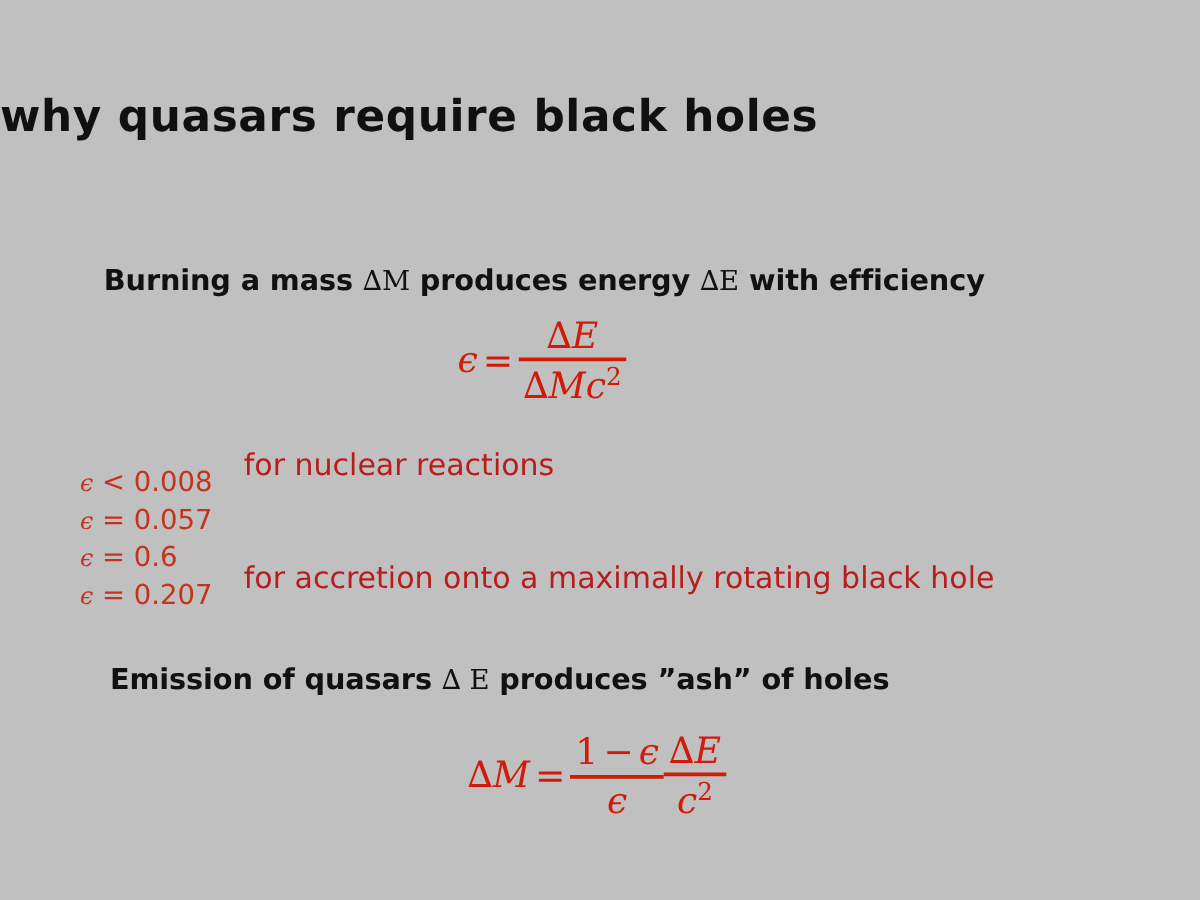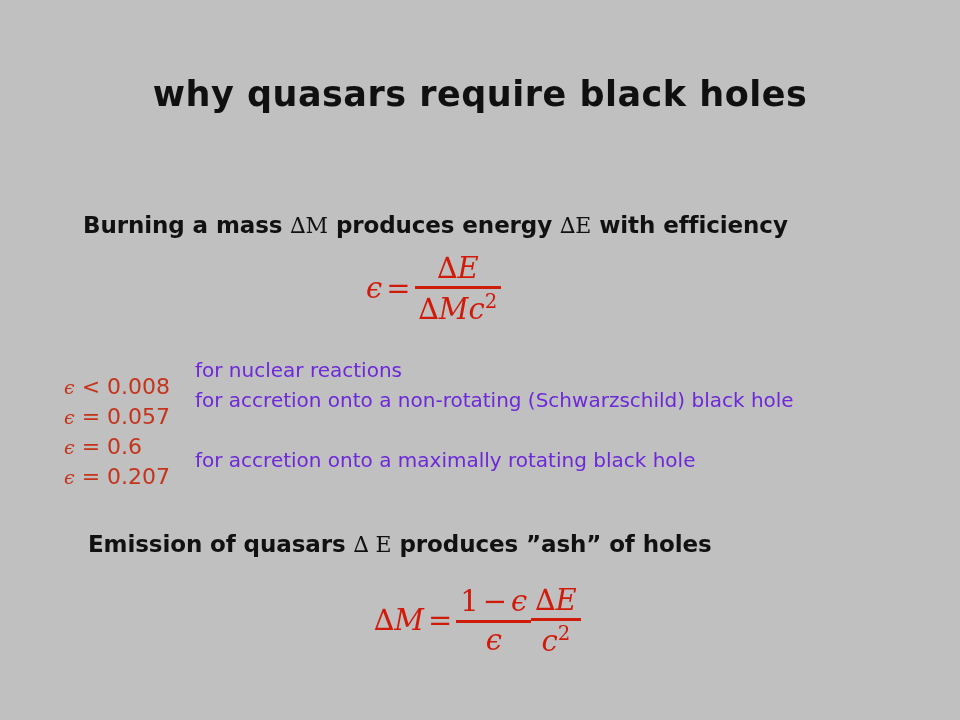--- a/index.html
+++ b/index.html
@@ -24,21 +24,21 @@
     height: 720px;
     background: #c0c0c0;
   }
 
   
   .slide-title {
     position: absolute;
     left: 0;
     top: 74px;
     width: 960px;
-    text-align: center;
+    text-align: left;
     font-family: "DejaVu Sans", sans-serif;
     font-weight: bold;
     font-size: 35px;
     letter-spacing: 0.5px;
     color: #101010;
     white-space: nowrap;
   }
 
   
   .prose {
@@ -120,23 +120,23 @@
   }
   .eff-val .eps {
     font-family: "DejaVu Serif", serif;
     font-style: italic;
     font-size: 19px;
   }
   .eff-desc {
     position: absolute;
     left: 131px;
     top: 0;
-    color: #6d28d9;
-    font-family: "DejaVu Sans", sans-serif;
-    font-size: 20px;
+    color: #b91c1c;
+    font-family: "DejaVu Sans", sans-serif;
+    font-size: 24px;
     white-space: nowrap;
   }
 </style>
 </head>
 <body>
 
 <div class="slide">
 
   <div class="slide-title">why quasars require black holes</div>
 
@@ -157,21 +157,20 @@
       <span class="eff-val"><span class="eps">ϵ</span>
         <span>&lt;</span>
         <span>0.008</span></span>
       <span class="eff-desc">for nuclear reactions</span>
     </div>
 
     <div class="eff-row">
       <span class="eff-val"><span class="eps">ϵ</span>
         <span>=</span>
         <span>0.057</span></span>
-      <span class="eff-desc">for accretion onto a non-rotating (Schwarzschild) black hole</span>
     </div>
 
     <div class="eff-row">
       <span class="eff-val"><span class="eps">ϵ</span>
         <span>=</span>
         <span>0.6</span></span>
     </div>
 
     <div class="eff-row">
       <span class="eff-val"><span class="eps">ϵ</span>

